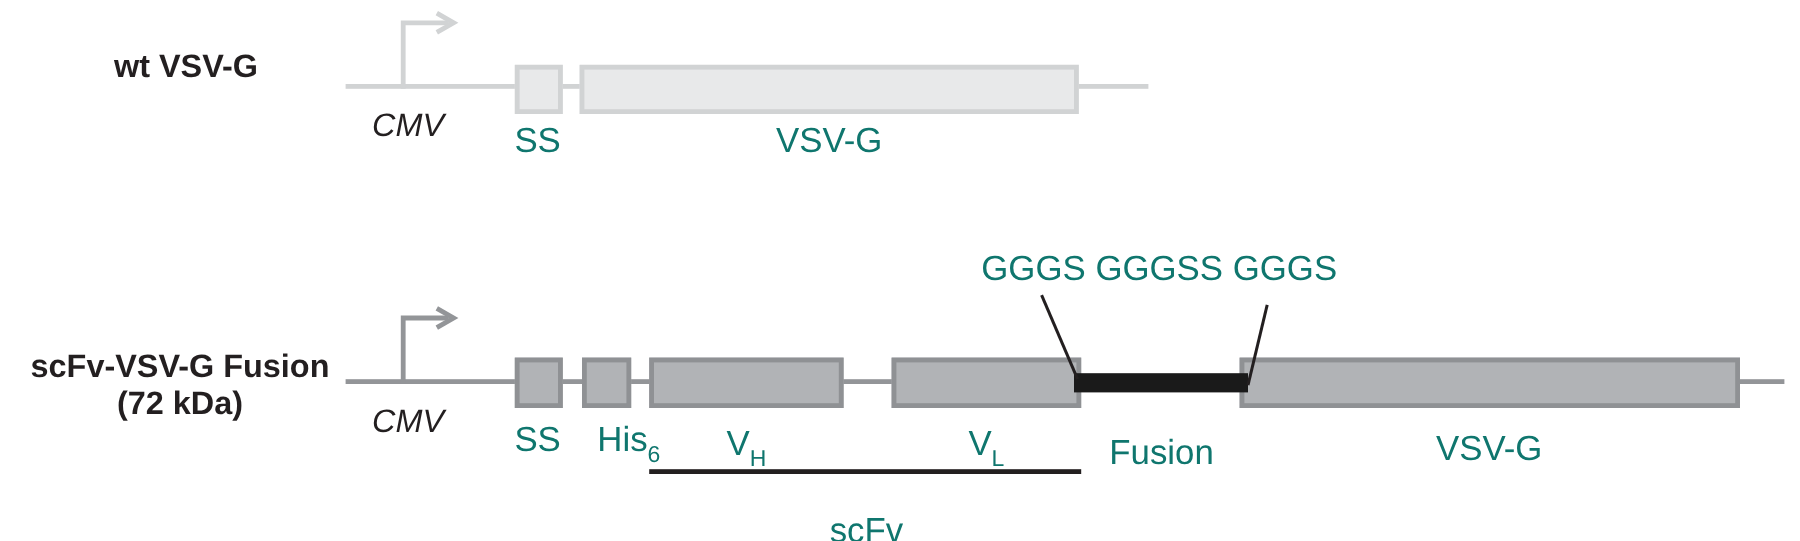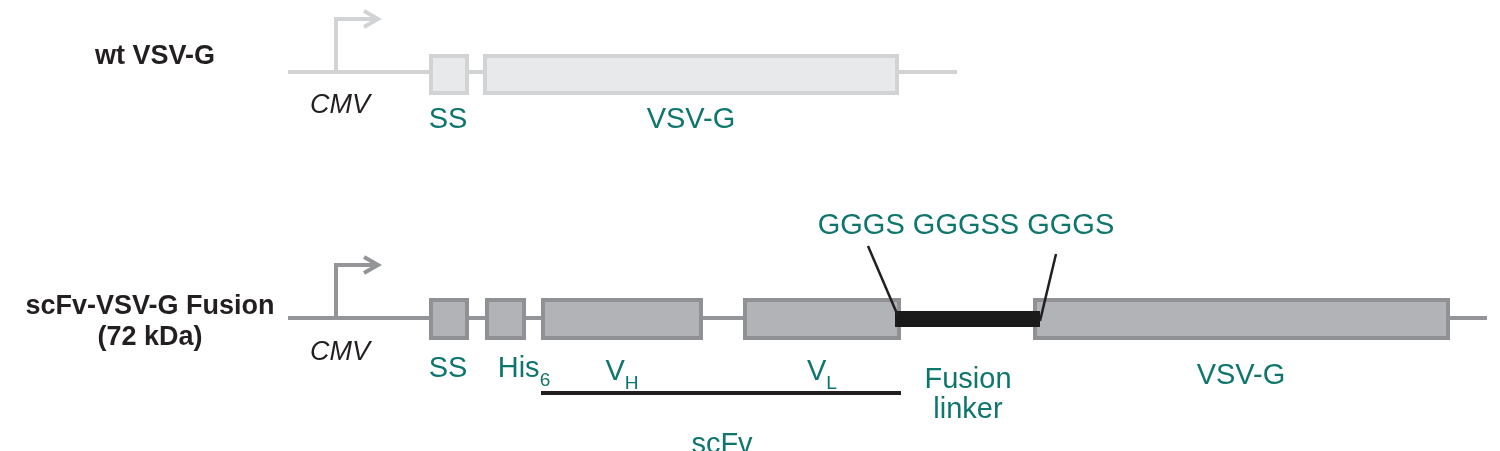--- a/index.html
+++ b/index.html
@@ -85,20 +85,19 @@
     <line x1="8" y1="3" x2="38" y2="73" stroke="#231f20" stroke-width="2.5"></line>
     <line x1="196" y1="11" x2="180" y2="78" stroke="#231f20" stroke-width="2.5"></line>
   </svg>
 
   <div class="abs lbl" style="left:408px;top:352px;width:80px;">SS</div>
   <div class="abs lbl" style="left:484px;top:352px;width:80px;"><span>His</span><sub>6</sub></div>
   <div class="abs lbl" style="left:772px;top:355px;width:100px;"><span>V</span><sub>L</sub></div>
   <div class="abs lbl" style="left:572px;top:355px;width:100px;"><span>V</span><sub>H</sub></div>
   <div class="abs lbl" style="left:908px;top:343px;width:120px;margin-top:20px;">
     <div>Fusion</div>
-    <div>linker</div>
   </div>
   <div class="abs lbl" style="left:1141px;top:359px;width:200px;">VSV-G</div>
 
   <div class="abs bracket" style="left:541px;top:391px;width:360px;"></div>
   <div class="abs lbl" style="left:647px;top:428px;width:150px;">scFv</div>
 
 </div>
 
 </body></html>

